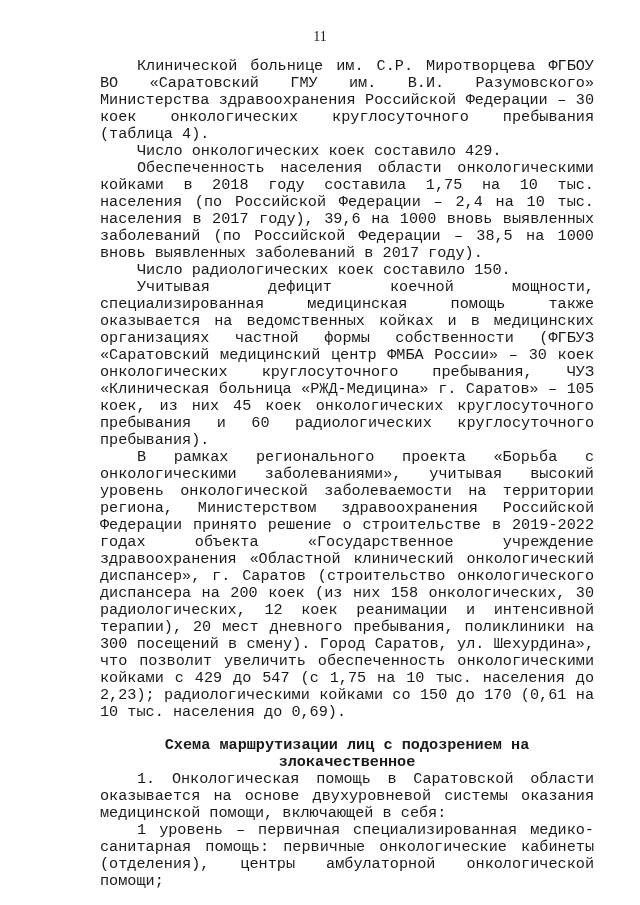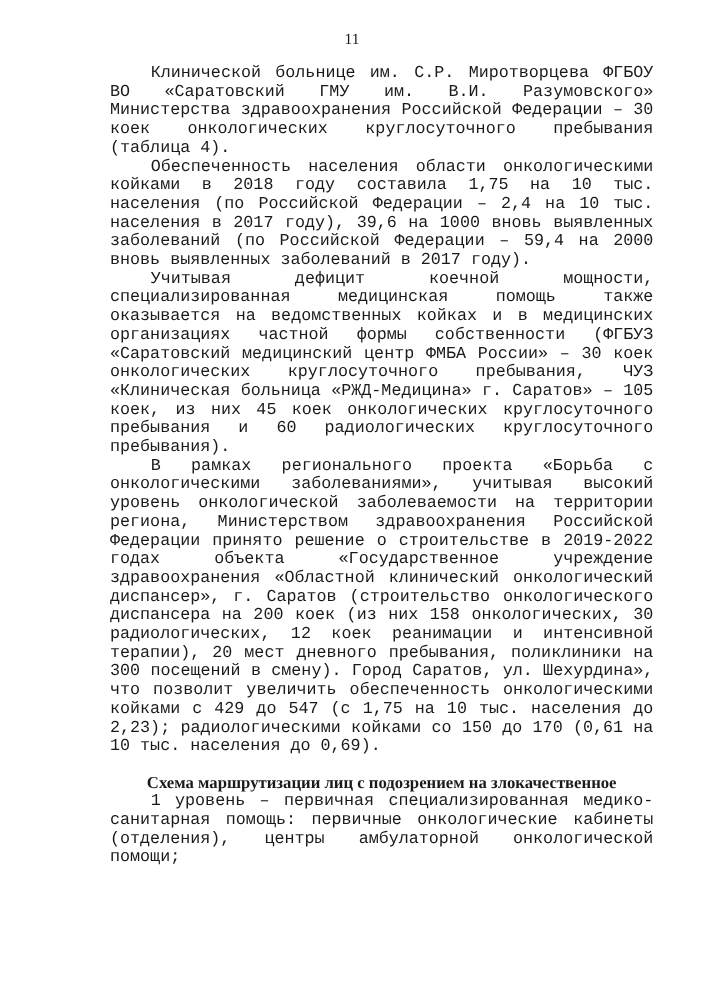--- a/index.html
+++ b/index.html
@@ -41,31 +41,35 @@
     }
     .heading {
       margin: 16px 0 0 0;
       text-align: center;
       font-weight: bold;
       font-size: 15.2px;
       line-height: 17px;
     }
     .heading span {
       display: block;
+      font-family: Liberation Mono, monospace;
     }
   </style>
 </head>
 <body>
 
 <div class="page-number">11</div>
 
 <div class="body-text">
   <p class="para">Клинической больнице им. С.Р. Миротворцева ФГБОУ ВО «Саратовский ГМУ им. В.И. Разумовского» Министерства здравоохранения Российской Федерации – 30 коек онкологических круглосуточного пребывания (таблица 4).</p>
-  <p class="para">Обеспеченность населения области онкологическими койками в 2018 году составила 1,75 на 10 тыс. населения (по Российской Федерации – 2,4 на 10 тыс. населения в 2017 году), 39,6 на 1000 вновь выявленных заболеваний (по Российской Федерации – 59,4 на 2000 вновь выявленных заболеваний в 2017 году).</p>
+  <p class="para">Число онкологических коек составило 429.</p>
+  <p class="para">Обеспеченность населения области онкологическими койками в 2018 году составила 1,75 на 10 тыс. населения (по Российской Федерации – 2,4 на 10 тыс. населения в 2017 году), 39,6 на 1000 вновь выявленных заболеваний (по Российской Федерации – 38,5 на 1000 вновь выявленных заболеваний в 2017 году).</p>
+  <p class="para">Число радиологических коек составило 150.</p>
   <p class="para">Учитывая дефицит коечной мощности, специализированная медицинская помощь также оказывается на ведомственных койках и в медицинских организациях частной формы собственности (ФГБУЗ «Саратовский медицинский центр ФМБА России» – 30 коек онкологических круглосуточного пребывания, ЧУЗ «Клиническая больница «РЖД-Медицина» г. Саратов» – 105 коек, из них 45 коек онкологических круглосуточного пребывания и 60 радиологических круглосуточного пребывания).</p>
   <p class="para">В рамках регионального проекта «Борьба с онкологическими заболеваниями», учитывая высокий уровень онкологической заболеваемости на территории региона, Министерством здравоохранения Российской Федерации принято решение о строительстве в 2019-2022 годах объекта «Государственное учреждение здравоохранения «Областной клинический онкологический диспансер», г. Саратов (строительство онкологического диспансера на 200 коек (из них 158 онкологических, 30 радиологических, 12 коек реанимации и интенсивной терапии), 20 мест дневного пребывания, поликлиники на 300 посещений в смену). Город Саратов, ул. Шехурдина», что позволит увеличить обеспеченность онкологическими койками с 429 до 547 (с 1,75 на 10 тыс. населения до 2,23); радиологическими койками со 150 до 170 (0,61 на 10 тыс. населения до 0,69).</p>
 
   <h2 class="heading">
     <span>Схема маршрутизации лиц с подозрением на злокачественное</span>
   </h2>
 
+  <p class="para">1. Онкологическая помощь в Саратовской области оказывается на основе двухуровневой системы оказания медицинской помощи, включающей в себя:</p>
   <p class="para">1 уровень – первичная специализированная медико-санитарная помощь: первичные онкологические кабинеты (отделения), центры амбулаторной онкологической помощи;</p>
 </div>
 
 </body></html>

